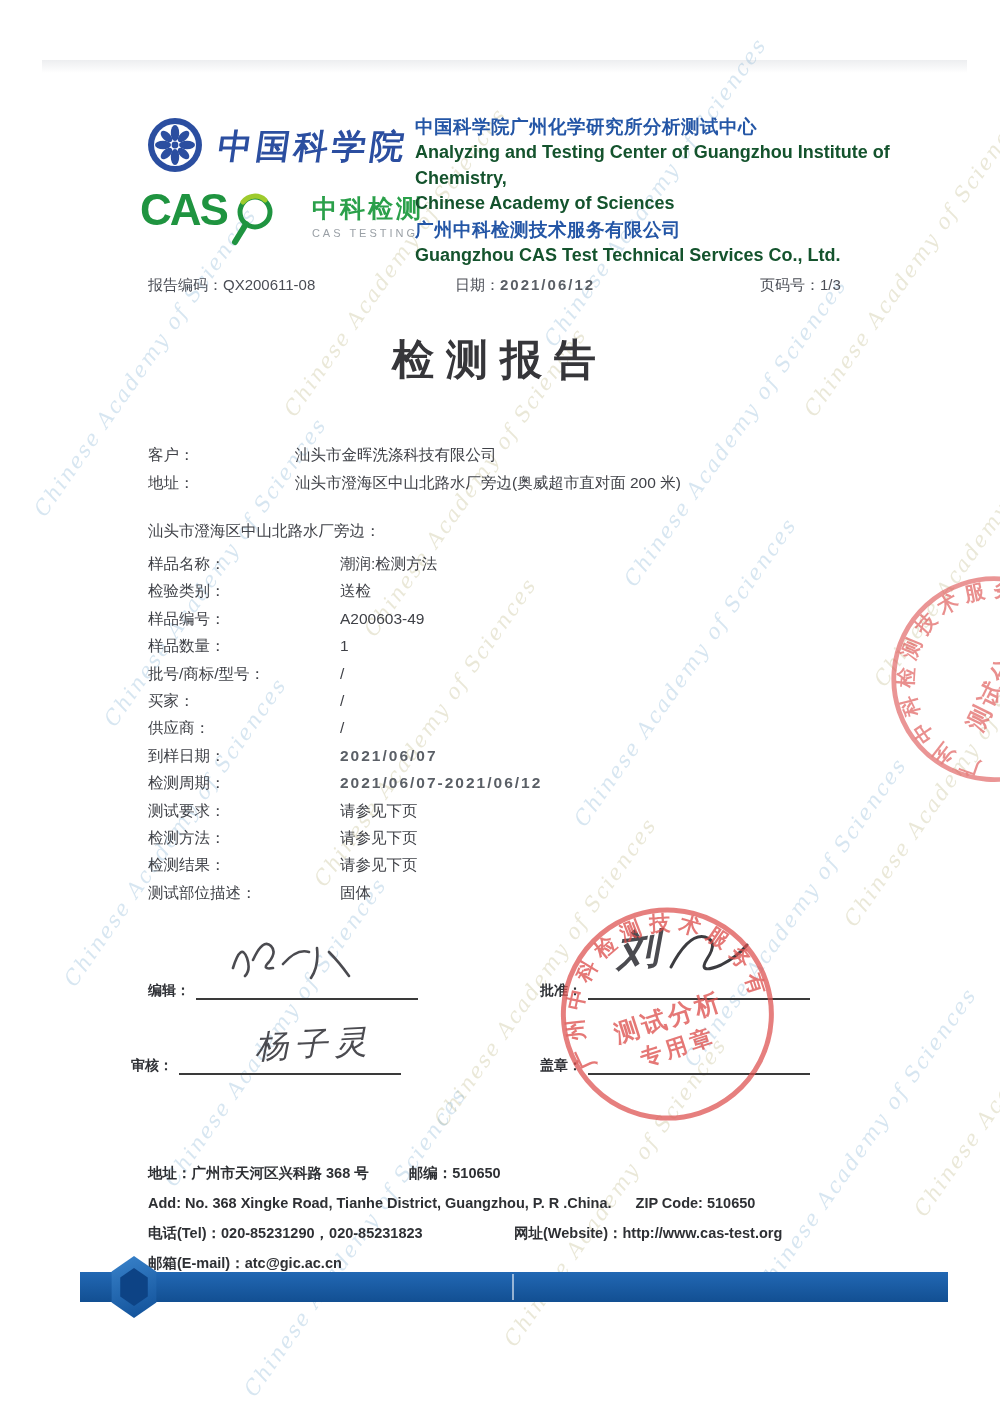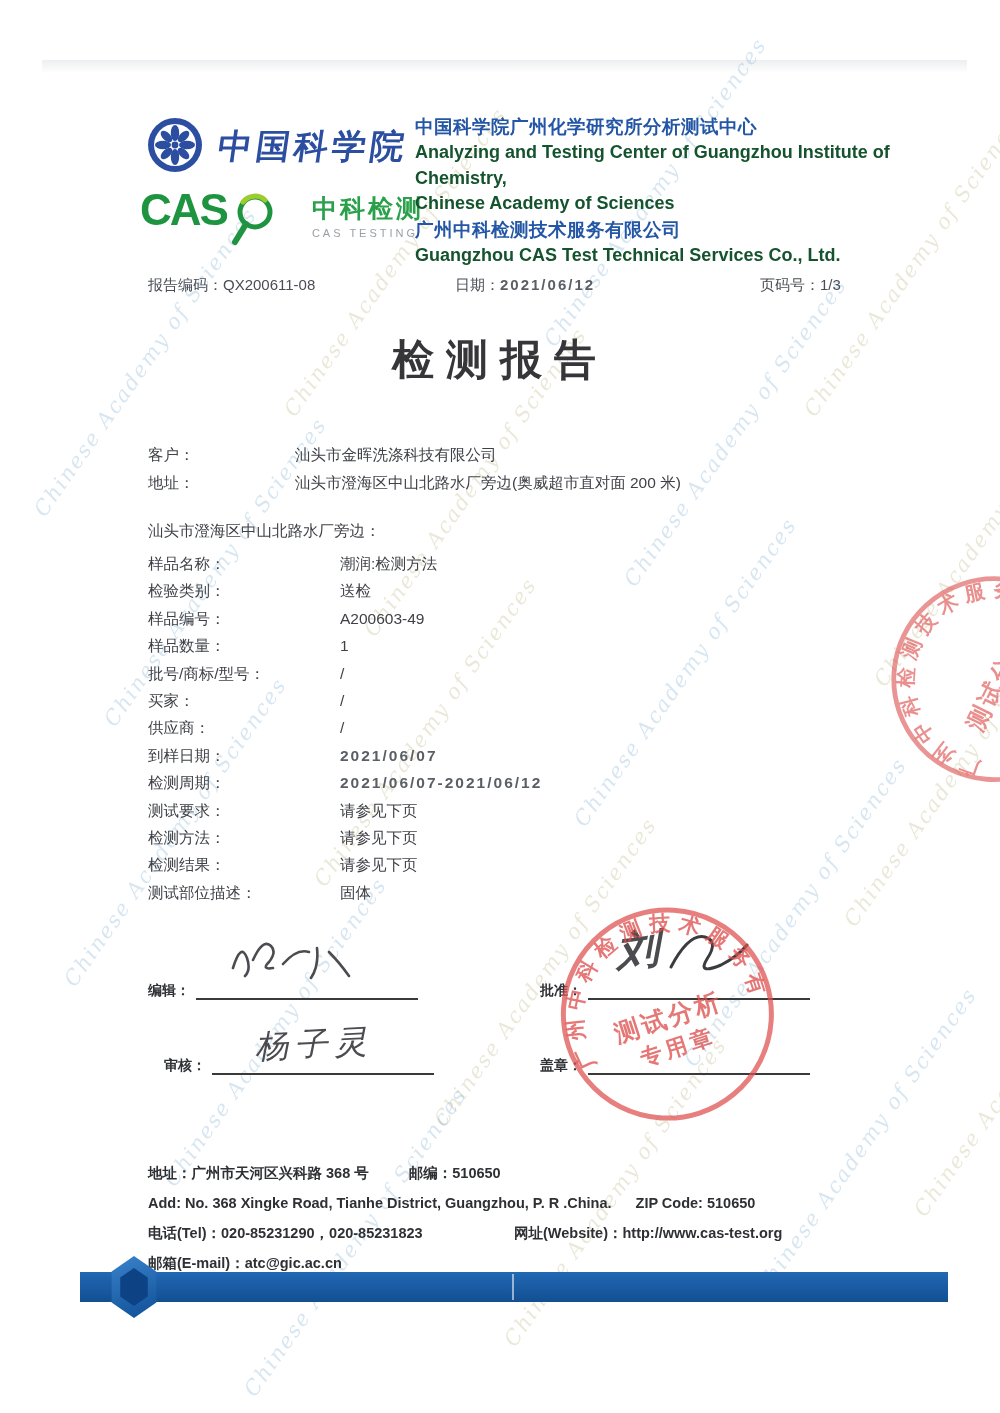--- a/index.html
+++ b/index.html
@@ -173,21 +173,21 @@
     <div><span class="lbl">检测结果：</span><span>请参见下页</span></div>
     <div><span class="lbl">测试部位描述：</span><span>固体</span></div>
   </div>
 
   <div class="sig" style="left:148px;top:978px">
     <span>编辑：</span><span class="line"></span>
   </div>
   <div class="sig" style="left:540px;top:978px">
     <span>批准：</span><span class="line"></span>
   </div>
-  <div class="sig" style="left:164px;top:1053px">
+  <div class="sig" style="left:131px;top:1053px">
     <span>审核：</span><span class="line"></span>
   </div>
   <div class="sig" style="left:540px;top:1053px">
     <span>盖章：</span><span class="line"></span>
   </div>
 
   <span style="position:absolute;left:225px;top:930px">
     <svg width="140" height="55" viewBox="0 0 140 55">
       <path d="M8,38 q8,-26 14,-10 q4,12 -2,18 M28,30 q10,-22 18,-14 q6,6 -2,16 q-8,8 4,6 M58,34 q14,-16 26,-12 M92,18 q2,18 -6,30 M104,22 q10,10 20,24" fill="none" stroke="#4b4b50" stroke-width="2.6" stroke-linecap="round"></path>
     </svg>

